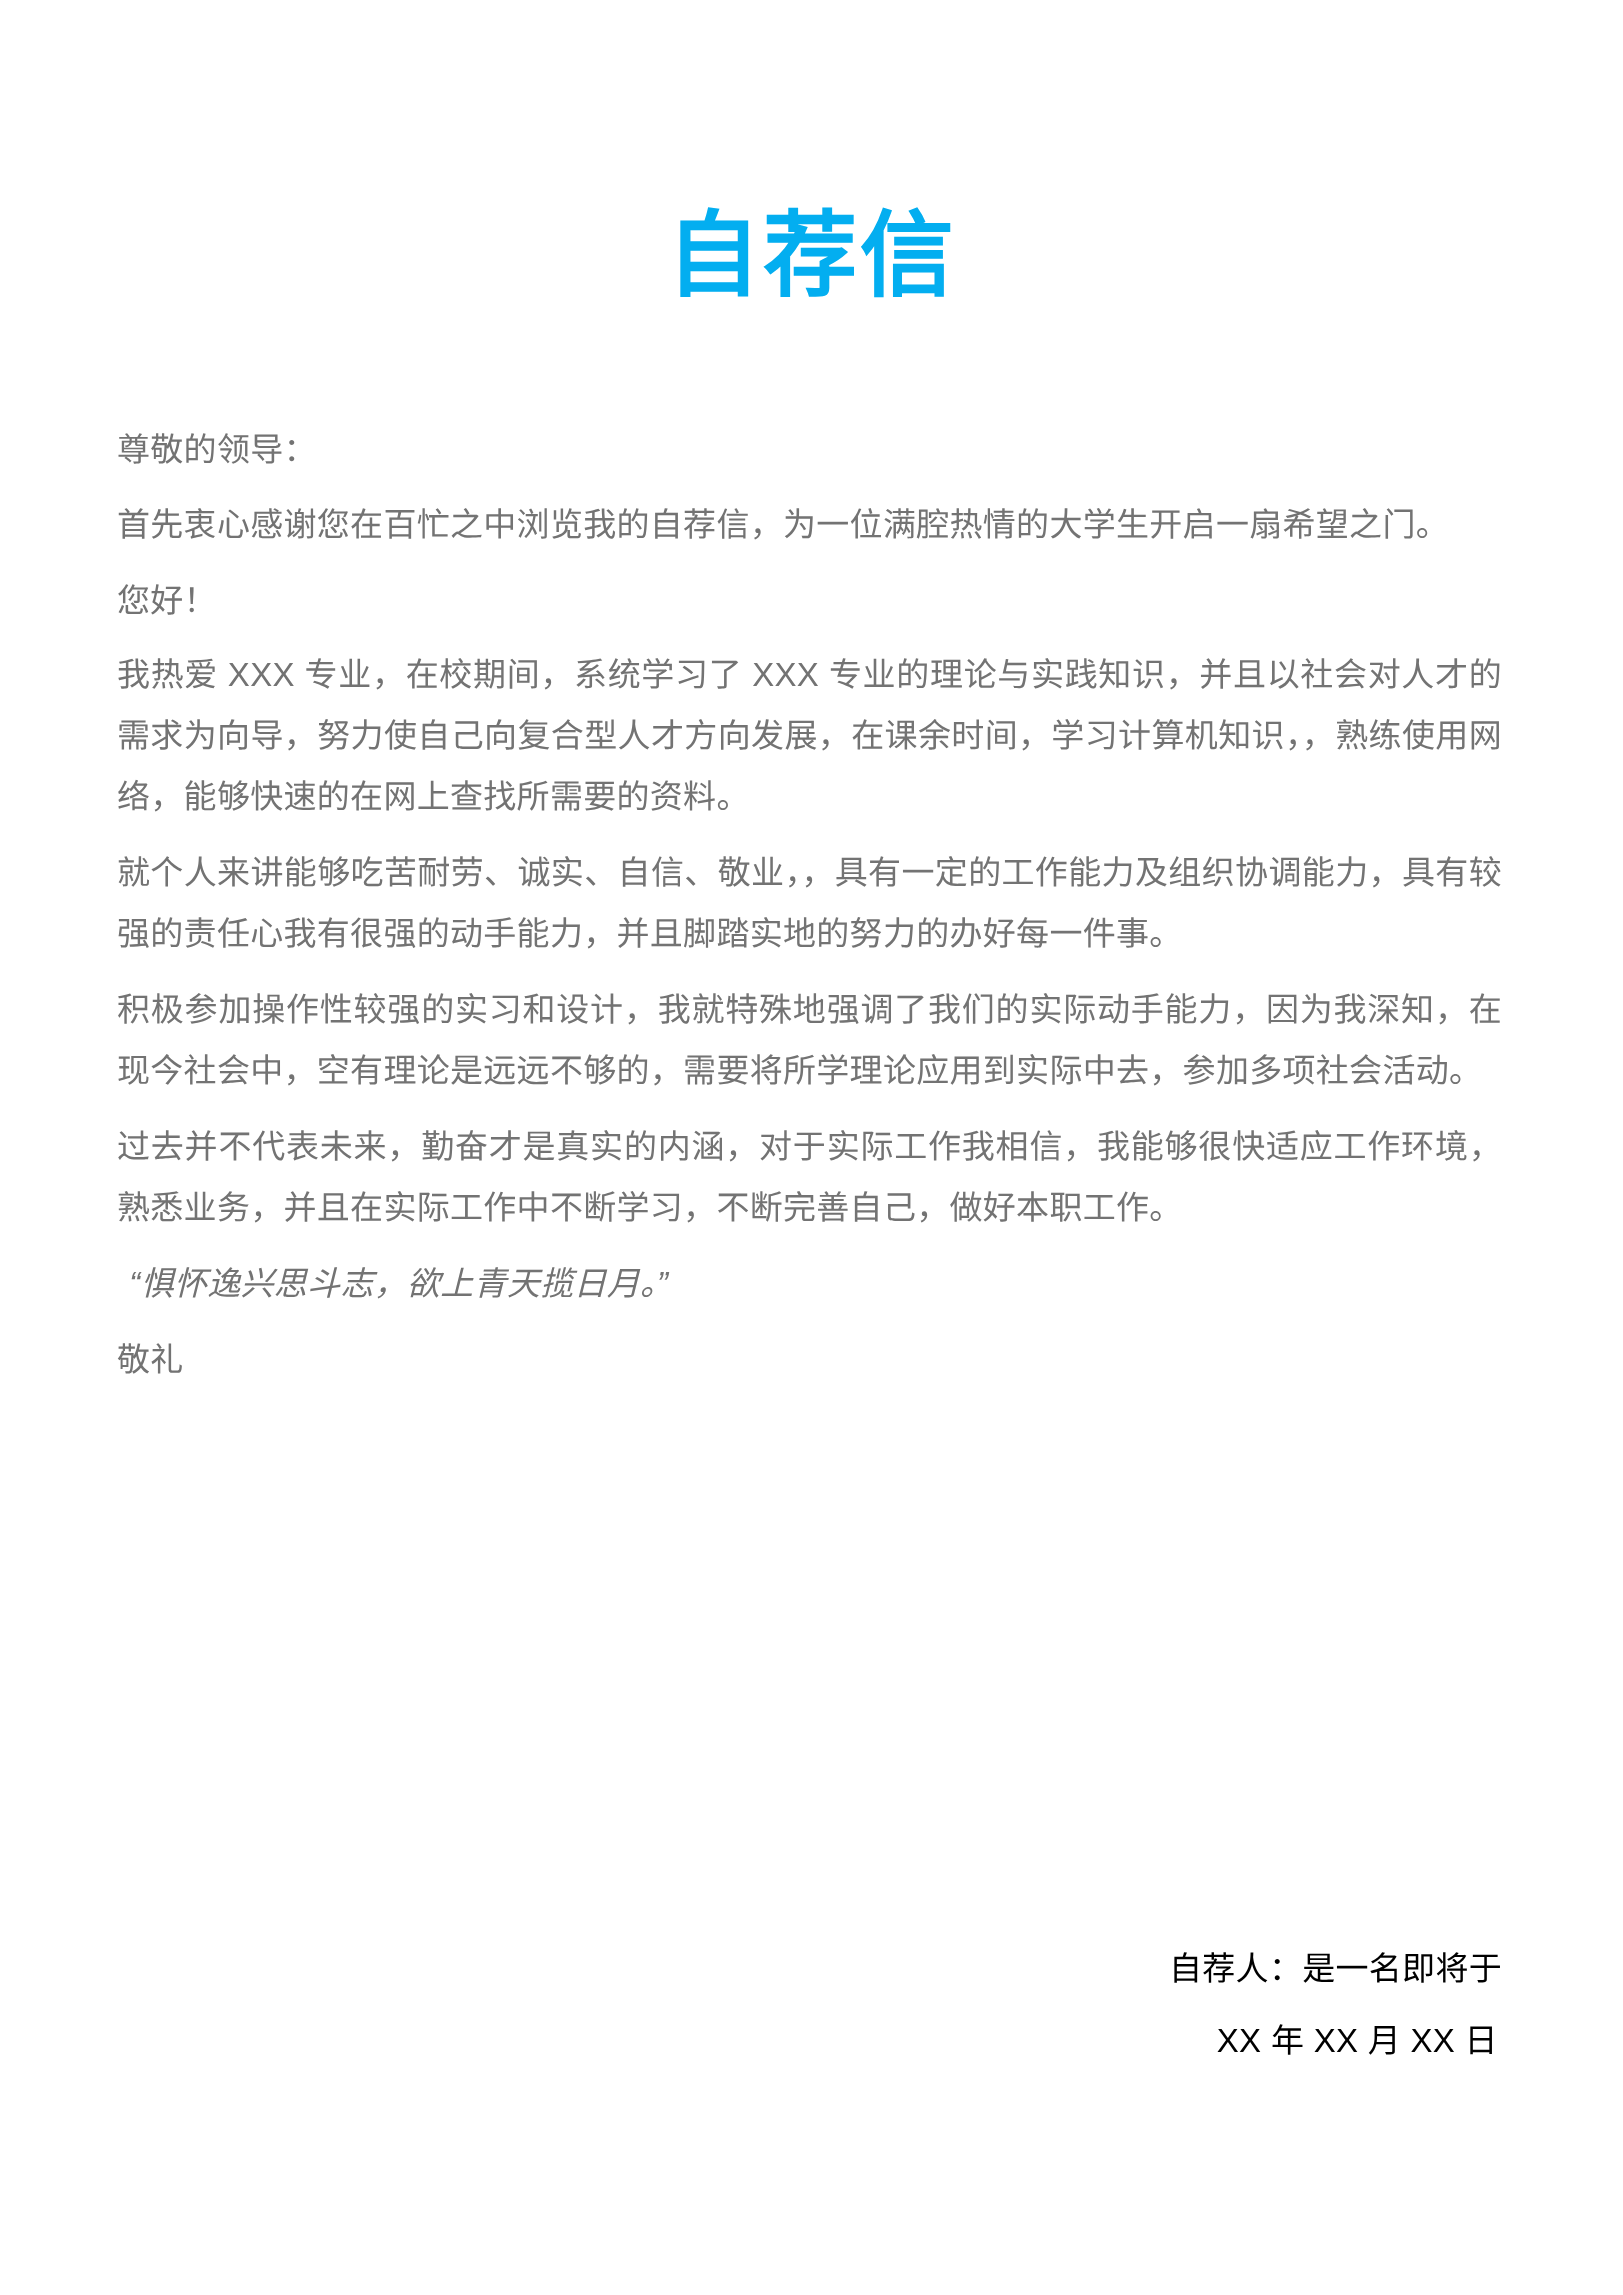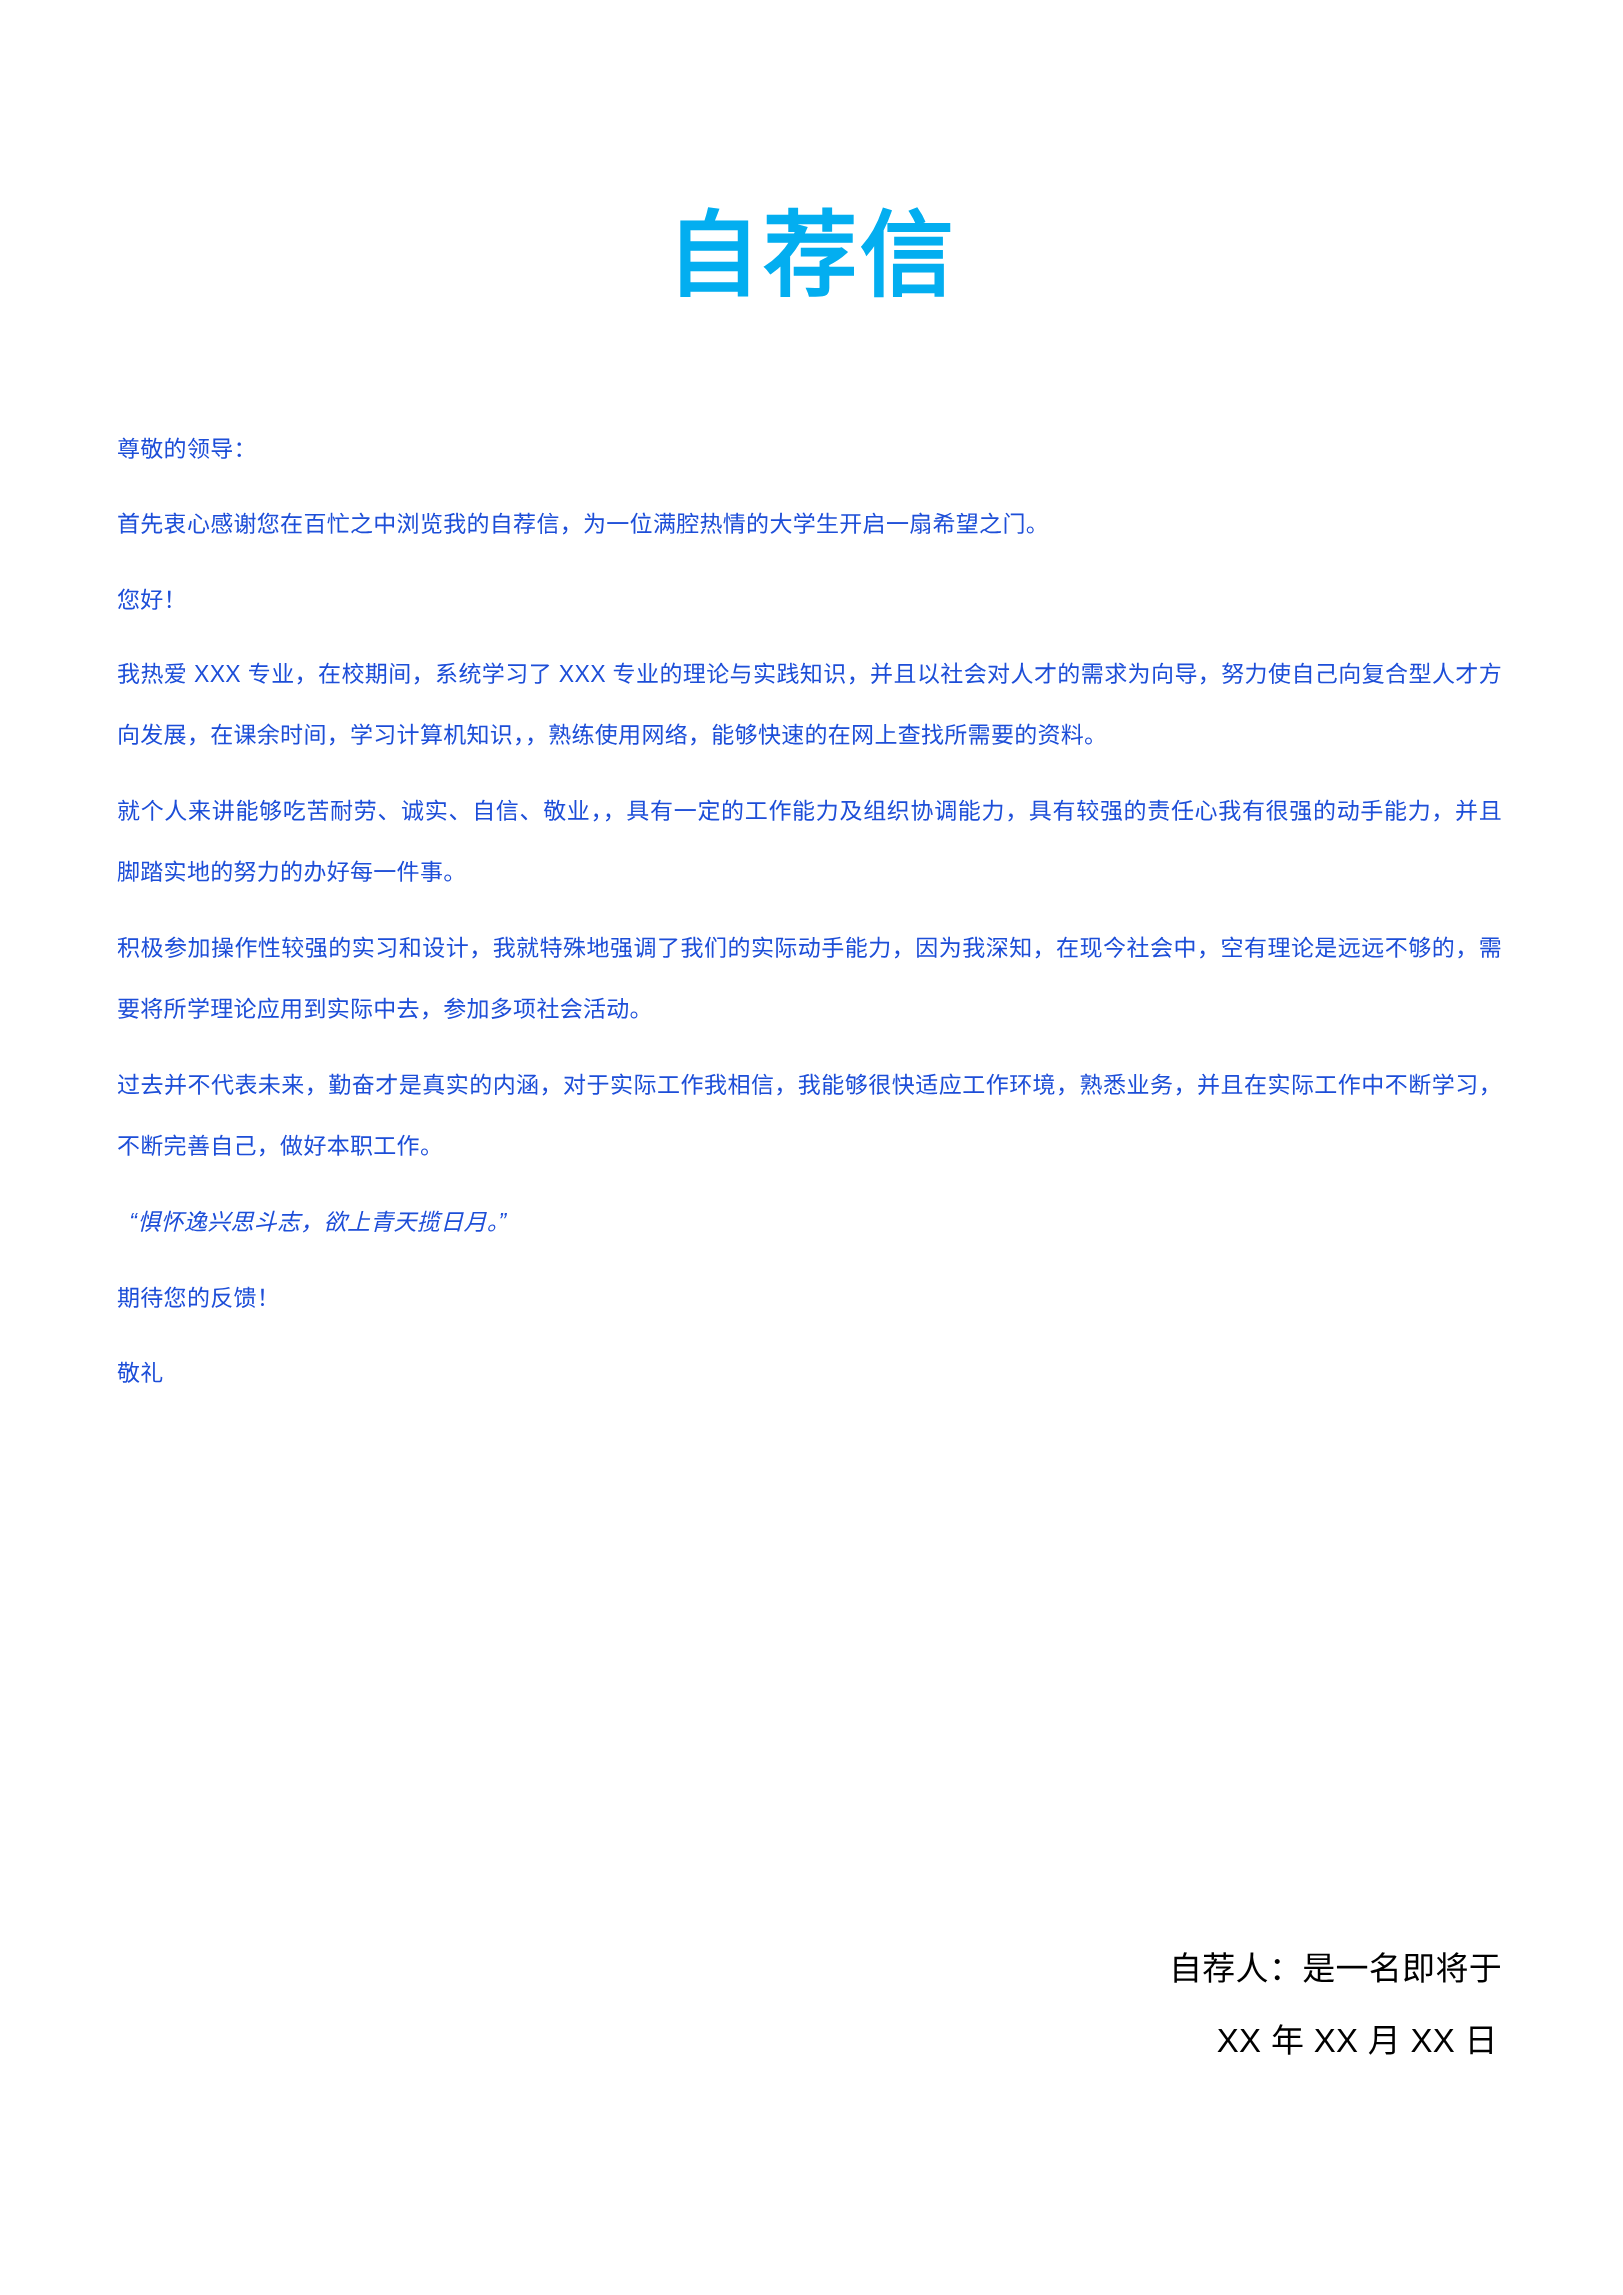--- a/index.html
+++ b/index.html
@@ -43,23 +43,23 @@
 
   
   .body-col {
     position: absolute;
     top: 419px;
     left: 117px;
     width: 1385px;
   }
 
   .para {
-    font-size: 23px;
+    font-size: 33px;
     line-height: 61px;
-    color: #1d4ed8;
+    color: #737373;
     text-align: justify;
     text-justify: inter-ideograph;
     margin: 0 0 15px 0;
     word-break: break-all;
     letter-spacing: 0.3px;
   }
 
   .para.tight {
     margin-bottom: 13.6px;
   }
@@ -109,21 +109,20 @@
     <p class="para">我热爱 XXX 专业，在校期间，系统学习了 XXX 专业的理论与实践知识，并且以社会对人才的需求为向导，努力使自己向复合型人才方向发展，在课余时间，学习计算机知识，，熟练使用网络，能够快速的在网上查找所需要的资料。</p>
 
     <p class="para">就个人来讲能够吃苦耐劳、诚实、自信、敬业，，具有一定的工作能力及组织协调能力，具有较强的责任心我有很强的动手能力，并且脚踏实地的努力的办好每一件事。</p>
 
     <p class="para">积极参加操作性较强的实习和设计，我就特殊地强调了我们的实际动手能力，因为我深知，在现今社会中，空有理论是远远不够的，需要将所学理论应用到实际中去，参加多项社会活动。</p>
 
     <p class="para">过去并不代表未来，勤奋才是真实的内涵，对于实际工作我相信，我能够很快适应工作环境，熟悉业务，并且在实际工作中不断学习，不断完善自己，做好本职工作。</p>
 
     <p class="para quote">“惧怀逸兴思斗志，欲上青天揽日月。”</p>
 
-    <p class="para tight">期待您的反馈！</p>
 
     <p class="para tight">敬礼</p>
 
   </div>
 
   <div class="sign-block">
     <div class="sign-line">自荐人：是一名即将于</div>
     <div class="sign-line date">XX 年 XX 月 XX 日</div>
   </div>
 

